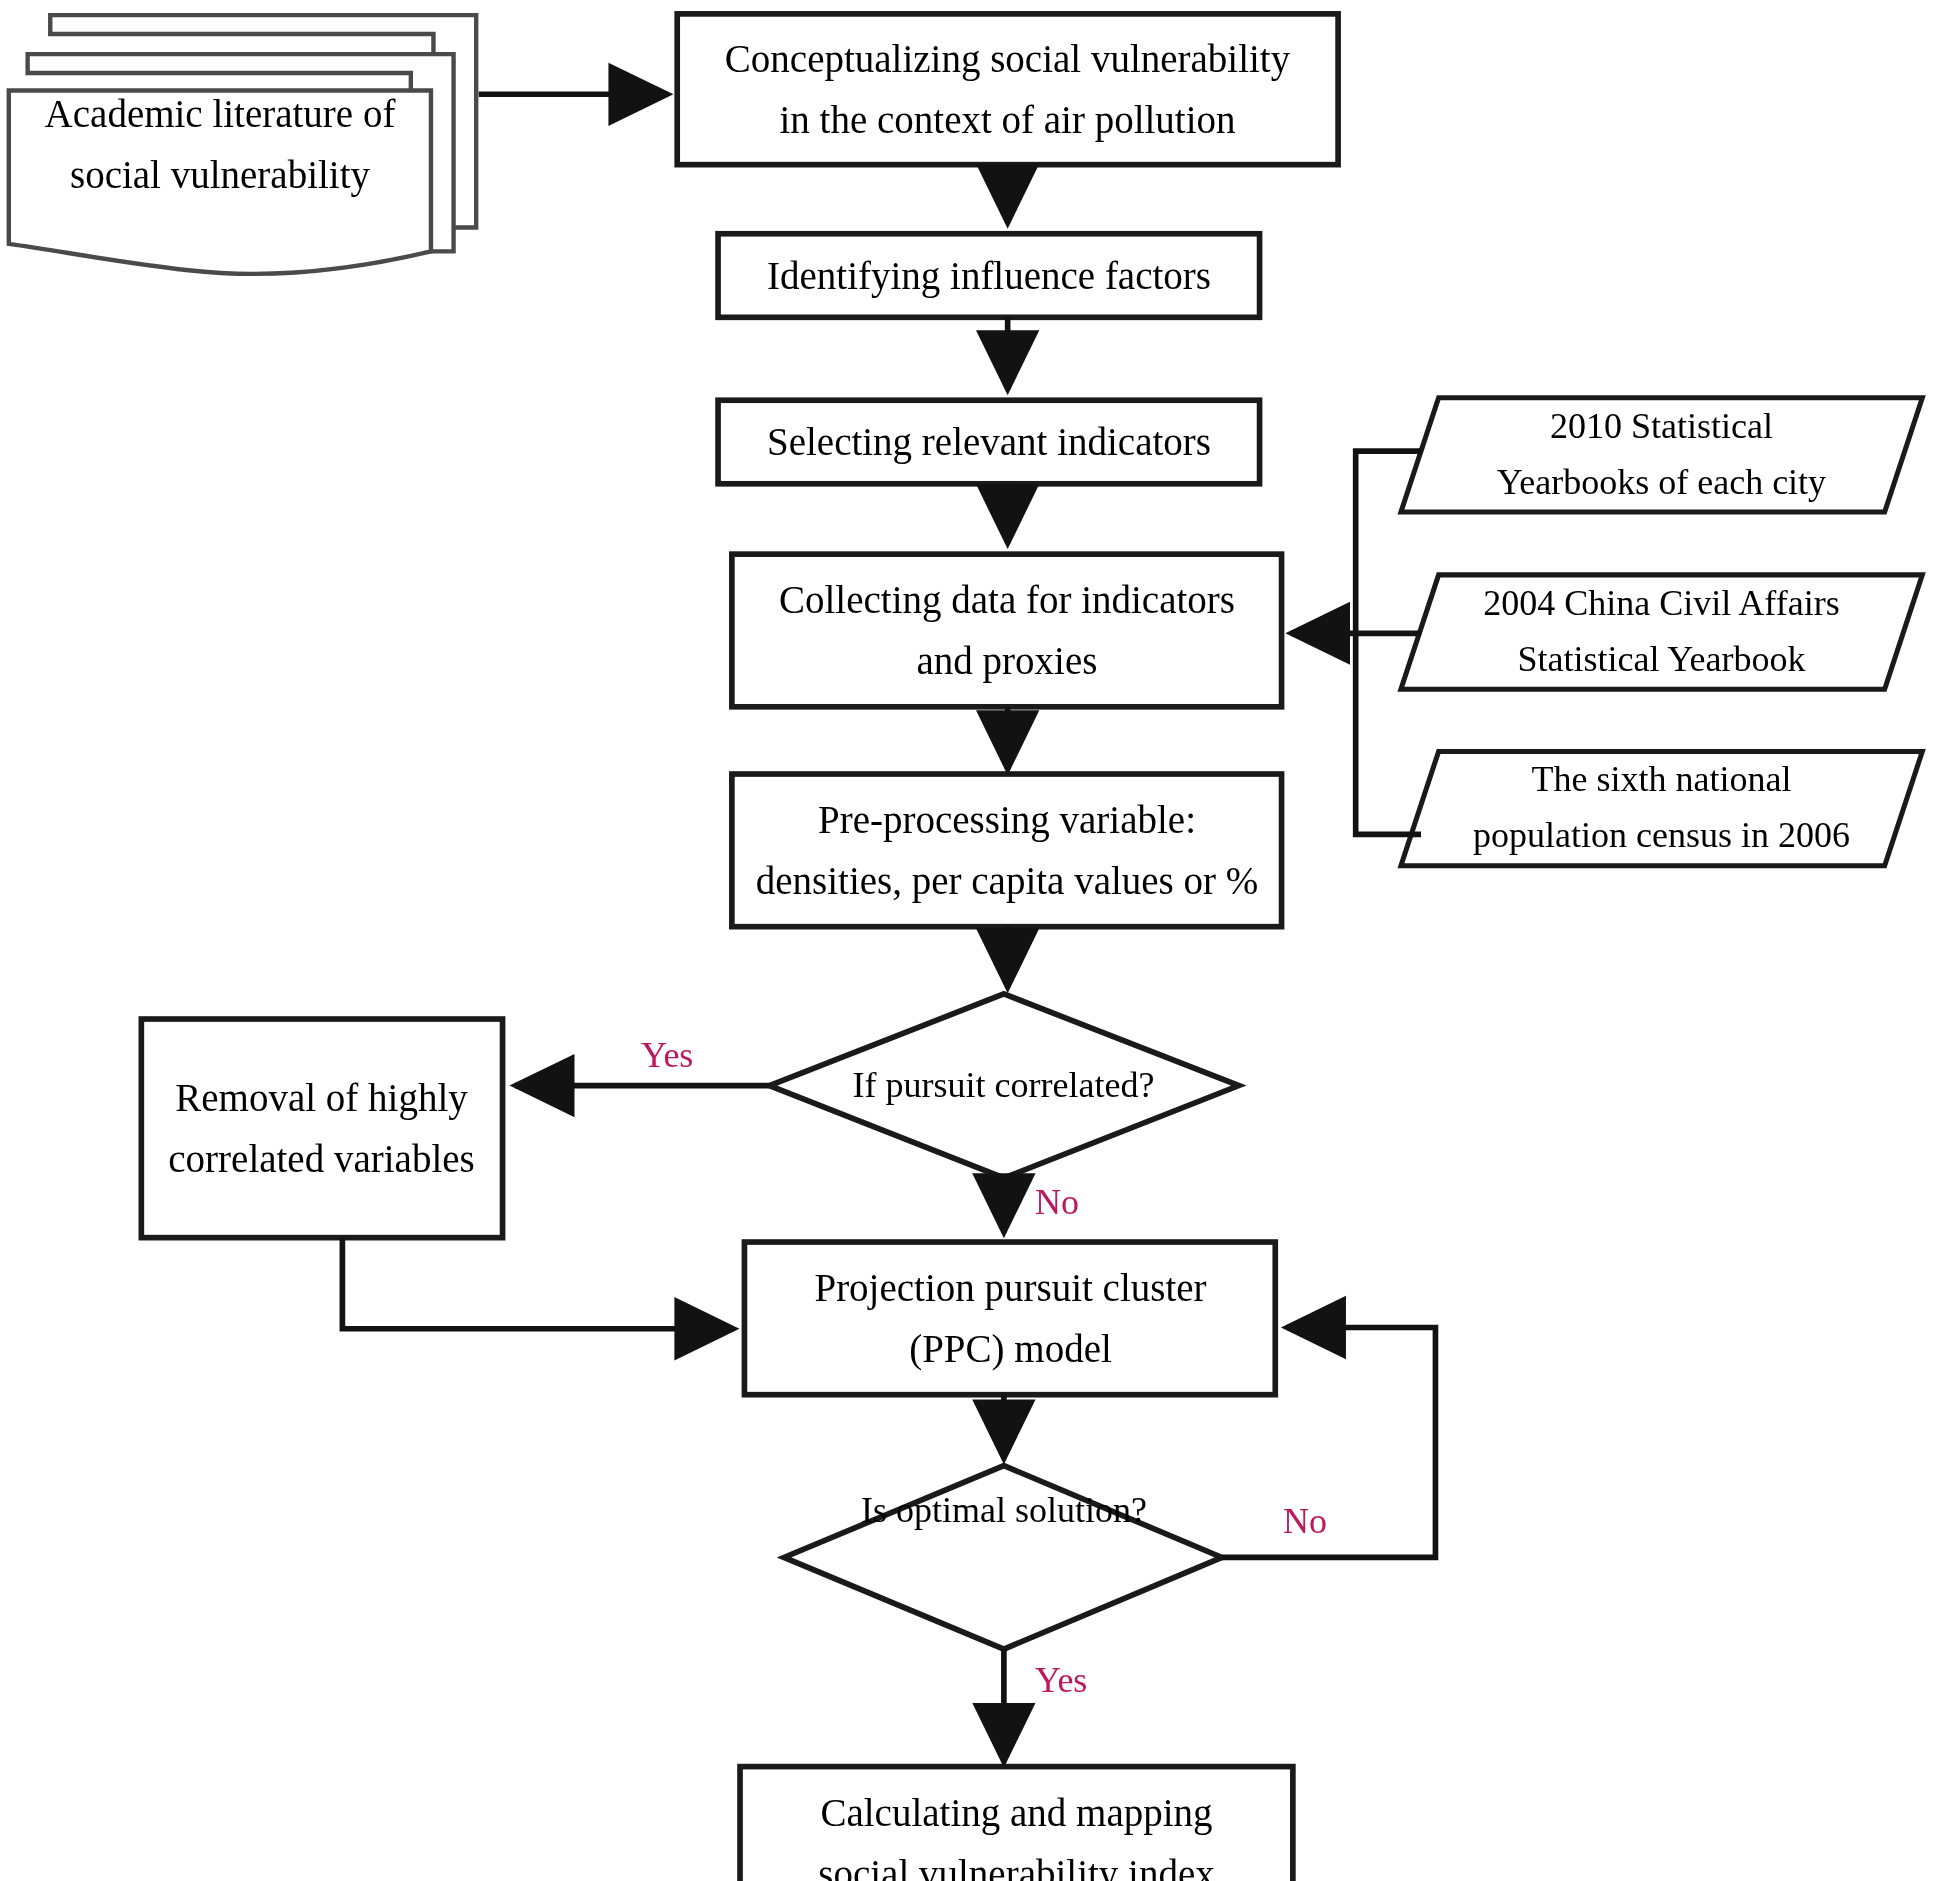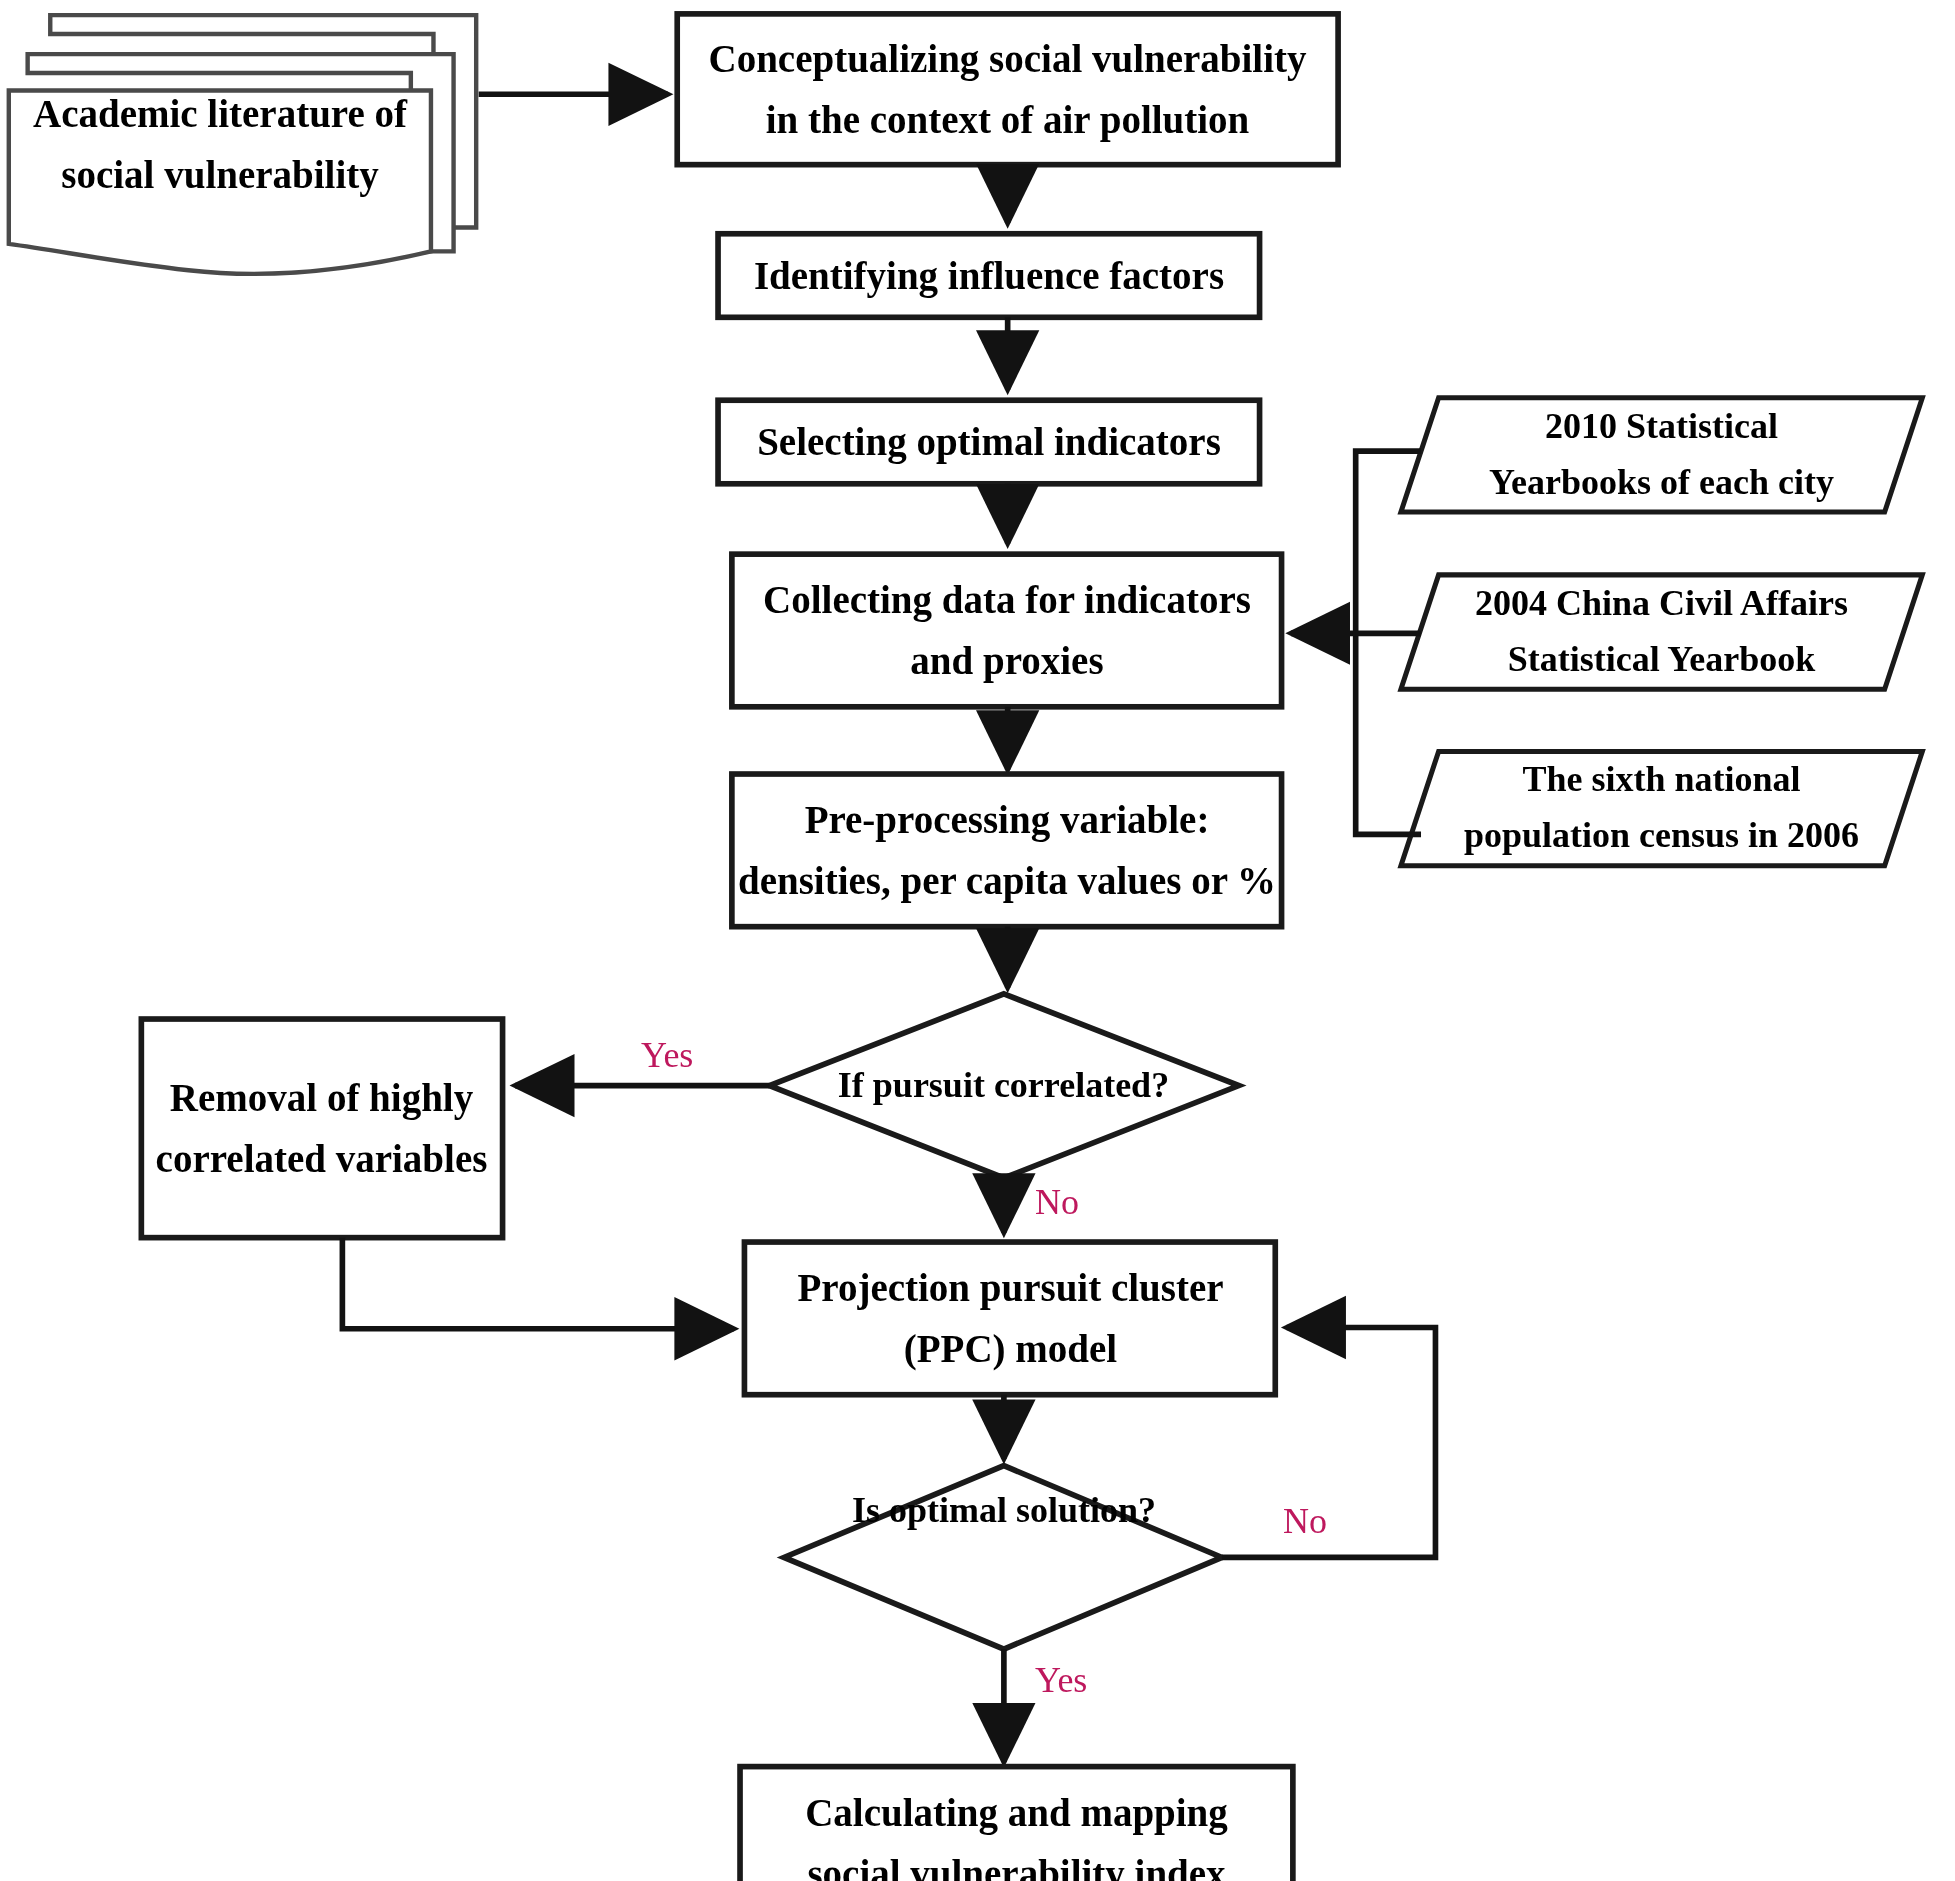--- a/index.html
+++ b/index.html
@@ -24,21 +24,21 @@
   }
   .node-label {
     position: absolute;
     display: flex;
     flex-direction: column;
     align-items: center;
     justify-content: center;
     text-align: center;
     color: #000000;
     font-family: "Liberation Serif", "DejaVu Serif", serif;
-    font-weight: 700;
+    font-weight: 400;
     pointer-events: none;
     line-height: 1.55;
     white-space: pre-line;
   }
   .lbl-proc   { font-size: 39px; }
   .lbl-doc    { font-size: 39px; }
   .lbl-data   { font-size: 36px; }
   .lbl-dec    { font-size: 36px; }
   .edge-label {
     position: absolute;
@@ -120,21 +120,21 @@
   </svg>
 
   <div class="node-label lbl-doc" style="left:19px; top:69px; width:402px; height:151px;">Academic literature of
 social vulnerability</div>
 
   <div class="node-label lbl-proc" style="left:677px; top:14px; width:661px; height:151px;">Conceptualizing social vulnerability
 in the context of air pollution</div>
 
   <div class="node-label lbl-proc" style="left:718px; top:234px; width:542px; height:84px;">Identifying influence factors</div>
 
-  <div class="node-label lbl-proc" style="left:718px; top:400px; width:542px; height:84px;">Selecting optimal indicators</div>
+  <div class="node-label lbl-proc" style="left:718px; top:400px; width:542px; height:84px;">Selecting relevant indicators</div>
 
   <div class="node-label lbl-proc" style="left:732px; top:554px; width:550px; height:153px;">Collecting data for indicators
 and proxies</div>
 
   <div class="node-label lbl-proc" style="left:732px; top:774px; width:550px; height:153px;">Pre-processing variable:
 densities, per capita values or %</div>
 
   <div class="node-label lbl-data" style="left:1407px; top:398px; width:509px; height:114px;">2010 Statistical
 Yearbooks of each city</div>
 

